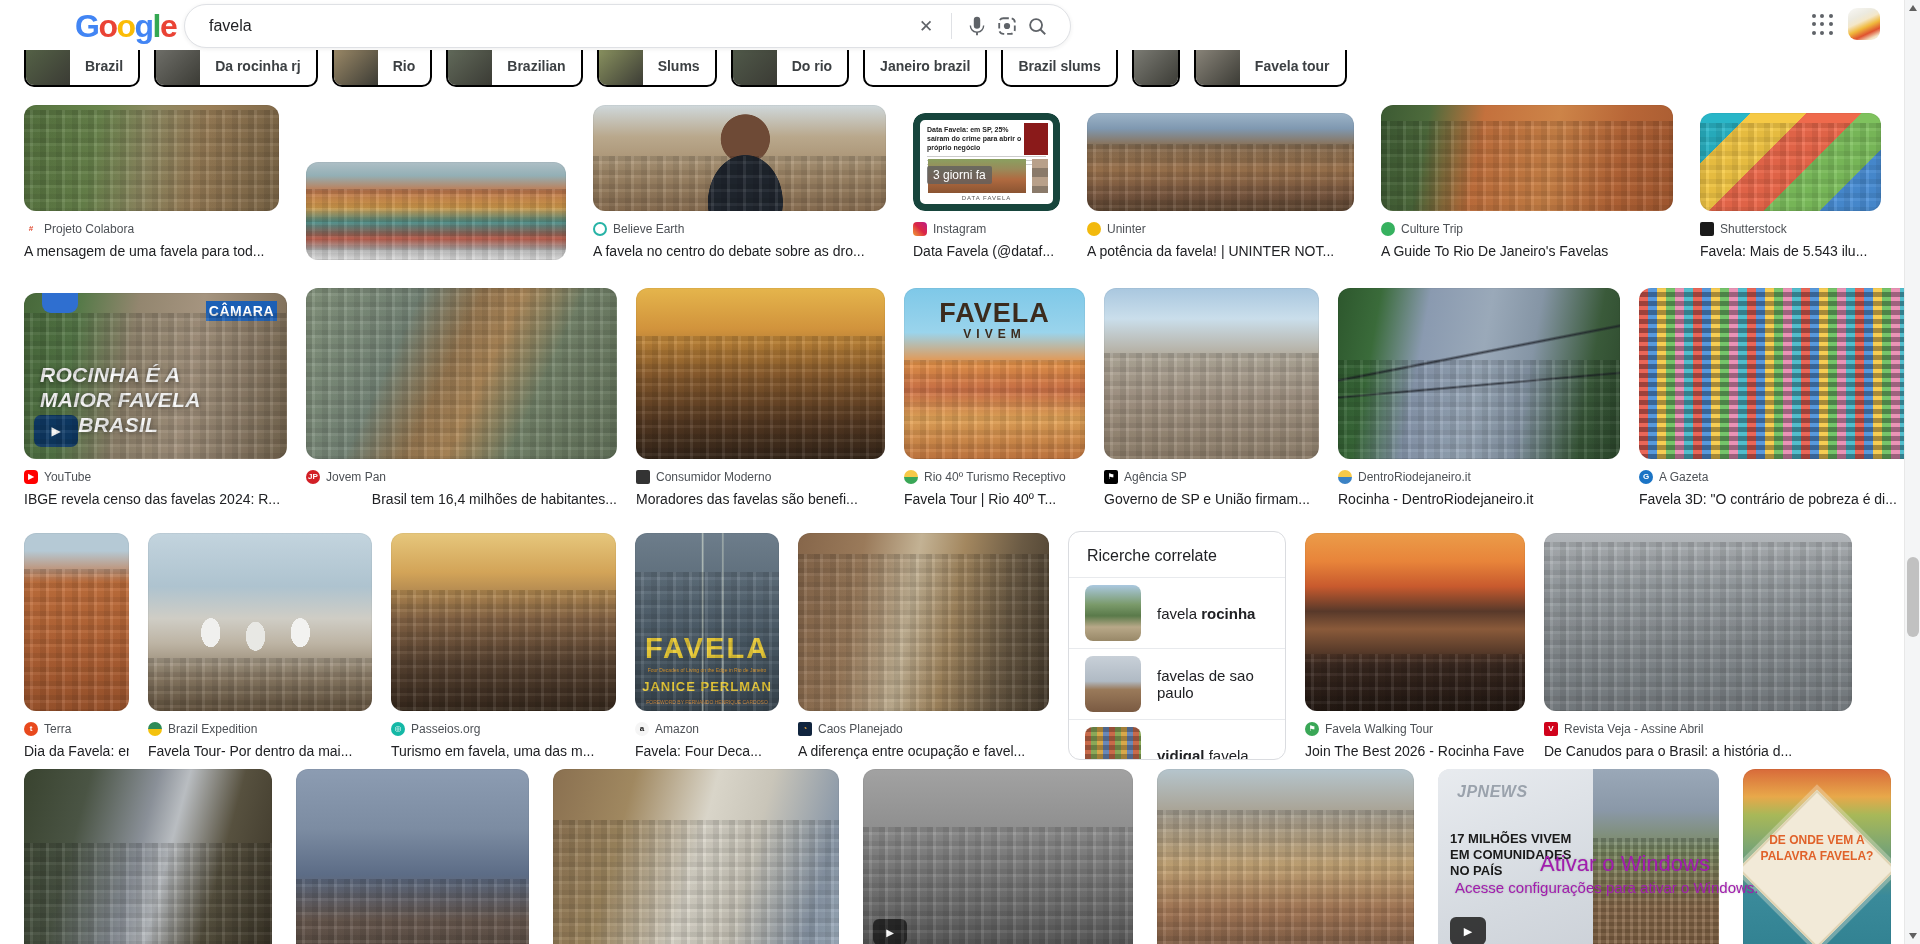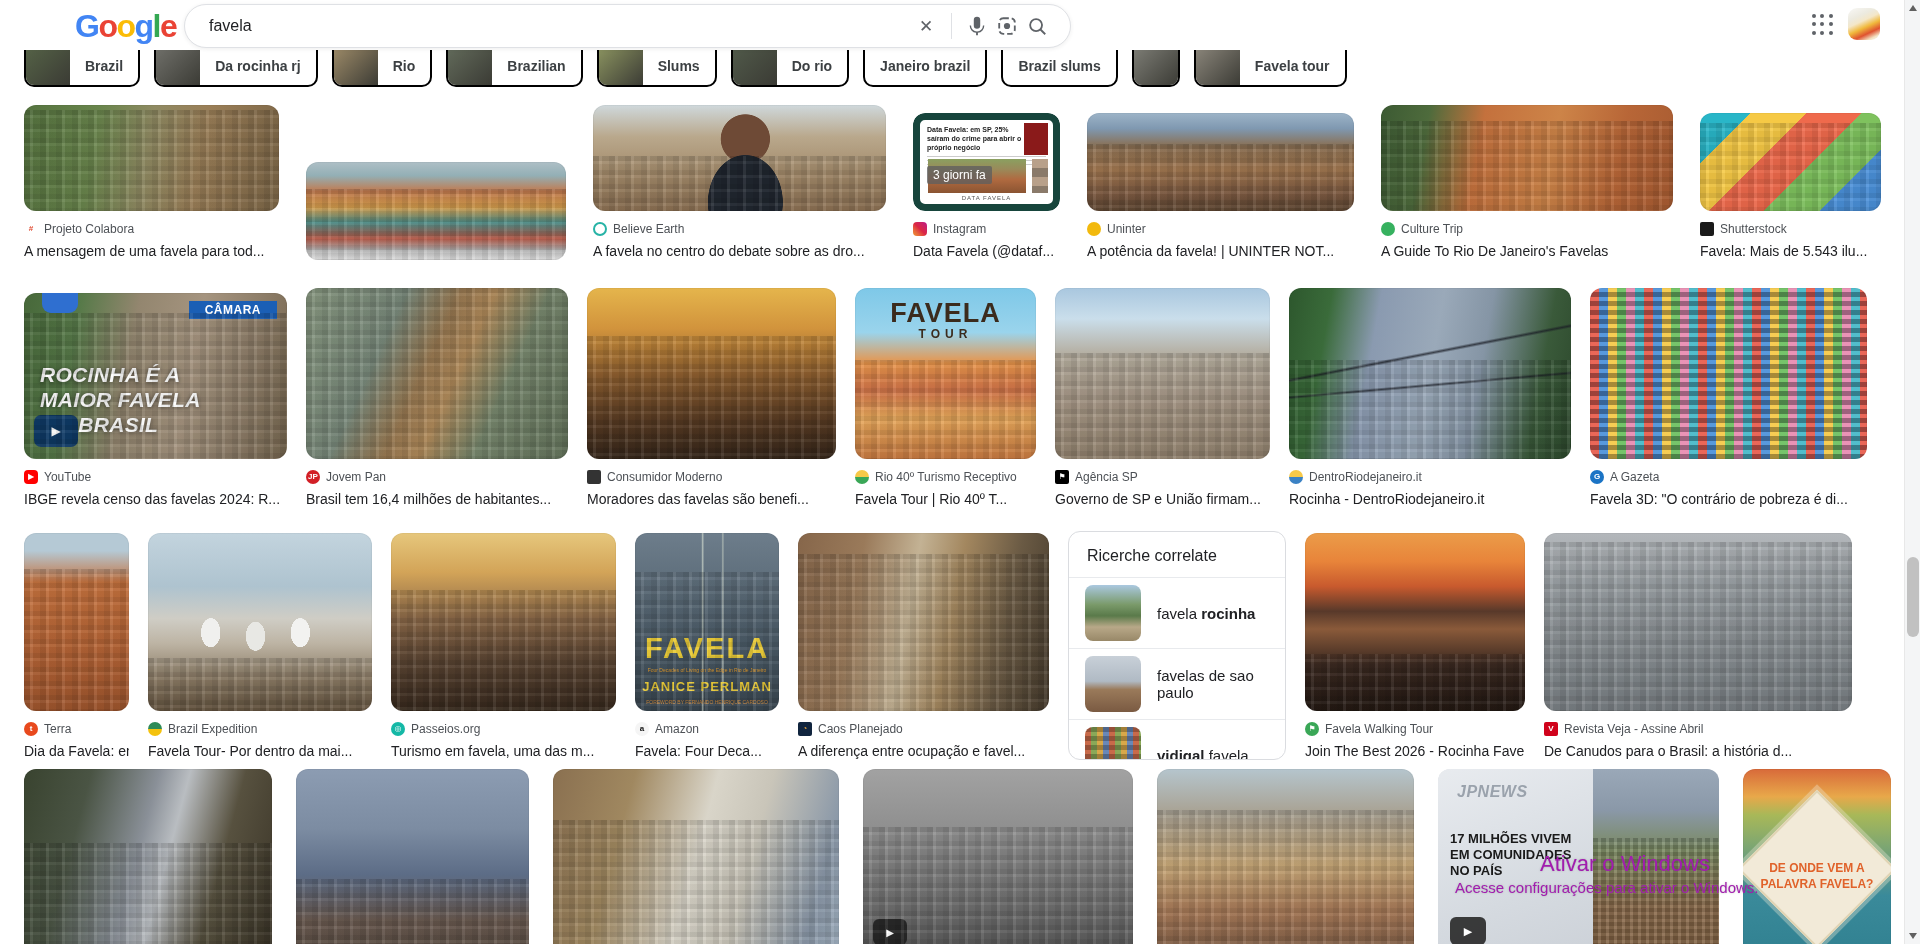--- a/index.html
+++ b/index.html
@@ -94,22 +94,22 @@
   .d3{background:linear-gradient(105deg,#8a7050 0%,#a08860 24%,#d9d5c9 48%,#c9c5b9 64%,#8a98a8 86%,#a9b9c9 100%);--tx:78%}
   .d4{background:linear-gradient(180deg,#a2a2a2 0%,#8c8c8c 30%,#6c6c6c 62%,#474747 100%);--tx:75%}
   .d5{background:linear-gradient(180deg,#b5c5cd 0%,#a8a090 20%,#c8a878 42%,#a87a58 62%,#7a5a44 82%,#453627 100%);--tx:82%}
   .d6{background:#e8ebef;--tx:0%}
   .d7{background:linear-gradient(180deg,#d86a3a 0%,#e8a84a 12%,#a8b858 20%,#3a8a9a 55%,#2a7a8a 100%);--tx:0%}
 
   
   .ov-lines{position:absolute;left:16px;top:70px;color:#fff;font-size:21px;font-weight:800;
     font-style:italic;line-height:1.18;text-shadow:0 1px 4px rgba(0,0,0,.55);letter-spacing:.3px}
   .corner-blue{position:absolute;left:18px;top:0;width:36px;height:20px;background:#2f6fd0;border-radius:0 0 9px 9px}
-  .badge-camara{position:absolute;right:10px;top:8px;background:#1b5fb5;color:#fff;font-size:12px;
-    font-weight:700;padding:2px 16px;letter-spacing:.5px}
+  .badge-camara{position:absolute;right:10px;top:8px;background:#1b5fb5;color:#fff;font-size:14px;
+    font-weight:700;padding:2px 3px;letter-spacing:.5px}
   .play-br{position:absolute;left:10px;bottom:12px;width:44px;height:32px;background:#0e3a66;
     border-radius:7px;display:flex;align-items:center;justify-content:center;color:#fff;font-size:12px;cursor:pointer}
   .play-sm{position:absolute;left:10px;top:150px;width:34px;height:26px;background:rgba(30,30,30,.85);
     border-radius:6px;display:flex;align-items:center;justify-content:center;color:#fff;font-size:10px;cursor:pointer}
   .tour-logo{position:absolute;top:10px;left:0;right:0;text-align:center;color:#3b2b1d}
   .tour-logo .tl1{display:block;font-size:27px;font-weight:900;letter-spacing:1px}
   .tour-logo .tl2{display:block;font-size:12px;font-weight:800;letter-spacing:5px;margin-top:-2px}
   .ig-card{position:absolute;inset:0;border:7px solid #17453c;border-radius:12px;background:#fff;overflow:hidden}
   .ig-head{font-size:7px;font-weight:700;color:#222;padding:5px 30px 2px 7px;line-height:1.3}
   .ig-lines{height:10px;margin:2px 7px;background:repeating-linear-gradient(180deg,#ccc 0 1px,transparent 1px 4px)}
@@ -135,21 +135,21 @@
     color:#1a1a1a;line-height:1.22}
   .jp-play{position:absolute;left:12px;top:148px;width:36px;height:28px;background:rgba(40,40,40,.9);
     border-radius:6px;display:flex;align-items:center;justify-content:center;color:#fff;font-size:11px;cursor:pointer}
   .jp-right{position:absolute;right:0;top:0;bottom:0;width:45%;
     background:linear-gradient(180deg,#9aa8b8 0%,#8a98a8 18%,#7a8a62 35%,#8a6a4a 60%,#7a5a3e 100%)}
   .jp-right::after{content:"";position:absolute;left:0;right:0;bottom:0;height:70%;
     background:repeating-linear-gradient(90deg,rgba(0,0,0,.12) 0 5px,rgba(255,255,255,.08) 5px 8px),
     repeating-linear-gradient(180deg,rgba(0,0,0,.1) 0 4px,rgba(255,255,255,.05) 4px 7px)}
   .dm{position:absolute;left:50%;top:100px;width:112px;height:112px;transform:translate(-50%,-50%) rotate(45deg);
     background:#f2ead8;border:2px solid #e0d4b4;box-shadow:0 0 0 4px rgba(242,234,216,.35)}
-  .dm-text{position:absolute;left:6%;right:6%;top:92px;text-align:center;font-size:12px;font-weight:800;
+  .dm-text{position:absolute;left:6%;right:6%;top:64px;text-align:center;font-size:12px;font-weight:800;
     color:#e0622a;line-height:1.3}
 
   
   #related-panel{width:218px;height:229px;background:#fff;border:1px solid #dadce0;border-radius:12px;
     align-self:flex-end;flex:none;overflow:hidden}
   #related-panel h3{font-size:16px;font-weight:400;color:#202124;padding:15px 18px 12px}
   .rel-item{display:flex;align-items:center;gap:16px;padding:7px 16px;border-top:1px solid #e8eaed;cursor:pointer}
   .rel-thumb{width:56px;height:56px;border-radius:8px;flex:none}
   .rt1{background:linear-gradient(180deg,#aac8e0 0%,#7a9a6a 35%,#5a7a4a 55%,#b8a888 75%,#988868 100%)}
   .rt2{background:linear-gradient(180deg,#c8d0d8 0%,#b0bac4 45%,#9a7a5a 60%,#7a5a42 100%)}
@@ -351,21 +351,21 @@
             <div class="play-br">▶</div>
           </div>
           <figcaption class="cap">
             <div class="src">
               <span class="fav" style="background: rgb(255, 0, 0); border-radius: 4px; color: rgb(255, 255, 255);">▶</span>
               <span>YouTube</span>
             </div>
             <div class="ttl">IBGE revela censo das favelas 2024: R...</div>
           </figcaption>
         </figure>
-        <figure class="tile" style="width: 262px;">
+        <figure class="tile" style="width: 311px; text-align: right;">
           <div class="ph b2" style="height: 171px;"></div>
           <figcaption class="cap">
             <div class="src">
               <span class="fav" style="background: rgb(210, 31, 38); border-radius: 50%; color: rgb(255, 255, 255);">JP</span>
               <span>Jovem Pan</span>
             </div>
             <div class="ttl">Brasil tem 16,4 milhões de habitantes...</div>
           </figcaption>
         </figure>
         <figure class="tile" style="width: 249px;">
@@ -375,21 +375,21 @@
               <span class="fav" style="background: rgb(51, 51, 51); border-radius: 2px;"></span>
               <span>Consumidor Moderno</span>
             </div>
             <div class="ttl">Moradores das favelas são benefi...</div>
           </figcaption>
         </figure>
         <figure class="tile" style="width: 181px;">
           <div class="ph b4" style="height: 171px;">
             <div class="tour-logo">
               <span class="tl1">FAVELA</span>
-              <span class="tl2">TOUR</span>
+              <span class="tl2">VIVEM</span>
             </div>
           </div>
           <figcaption class="cap">
             <div class="src">
               <span class="fav" style="background: linear-gradient(rgb(247, 201, 72) 0px, rgb(247, 201, 72) 50%, rgb(58, 167, 87) 50%, rgb(58, 167, 87) 100%); border-radius: 50%;"></span>
               <span>Rio 40º Turismo Receptivo</span>
             </div>
             <div class="ttl">Favela Tour | Rio 40º T...</div>
           </figcaption>
         </figure>

